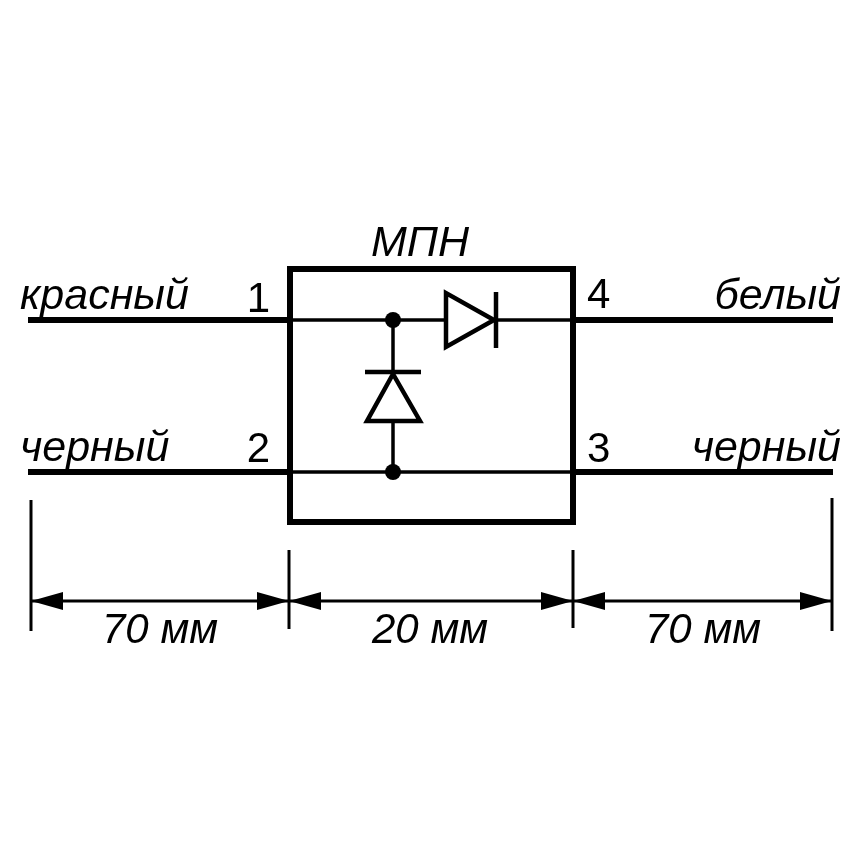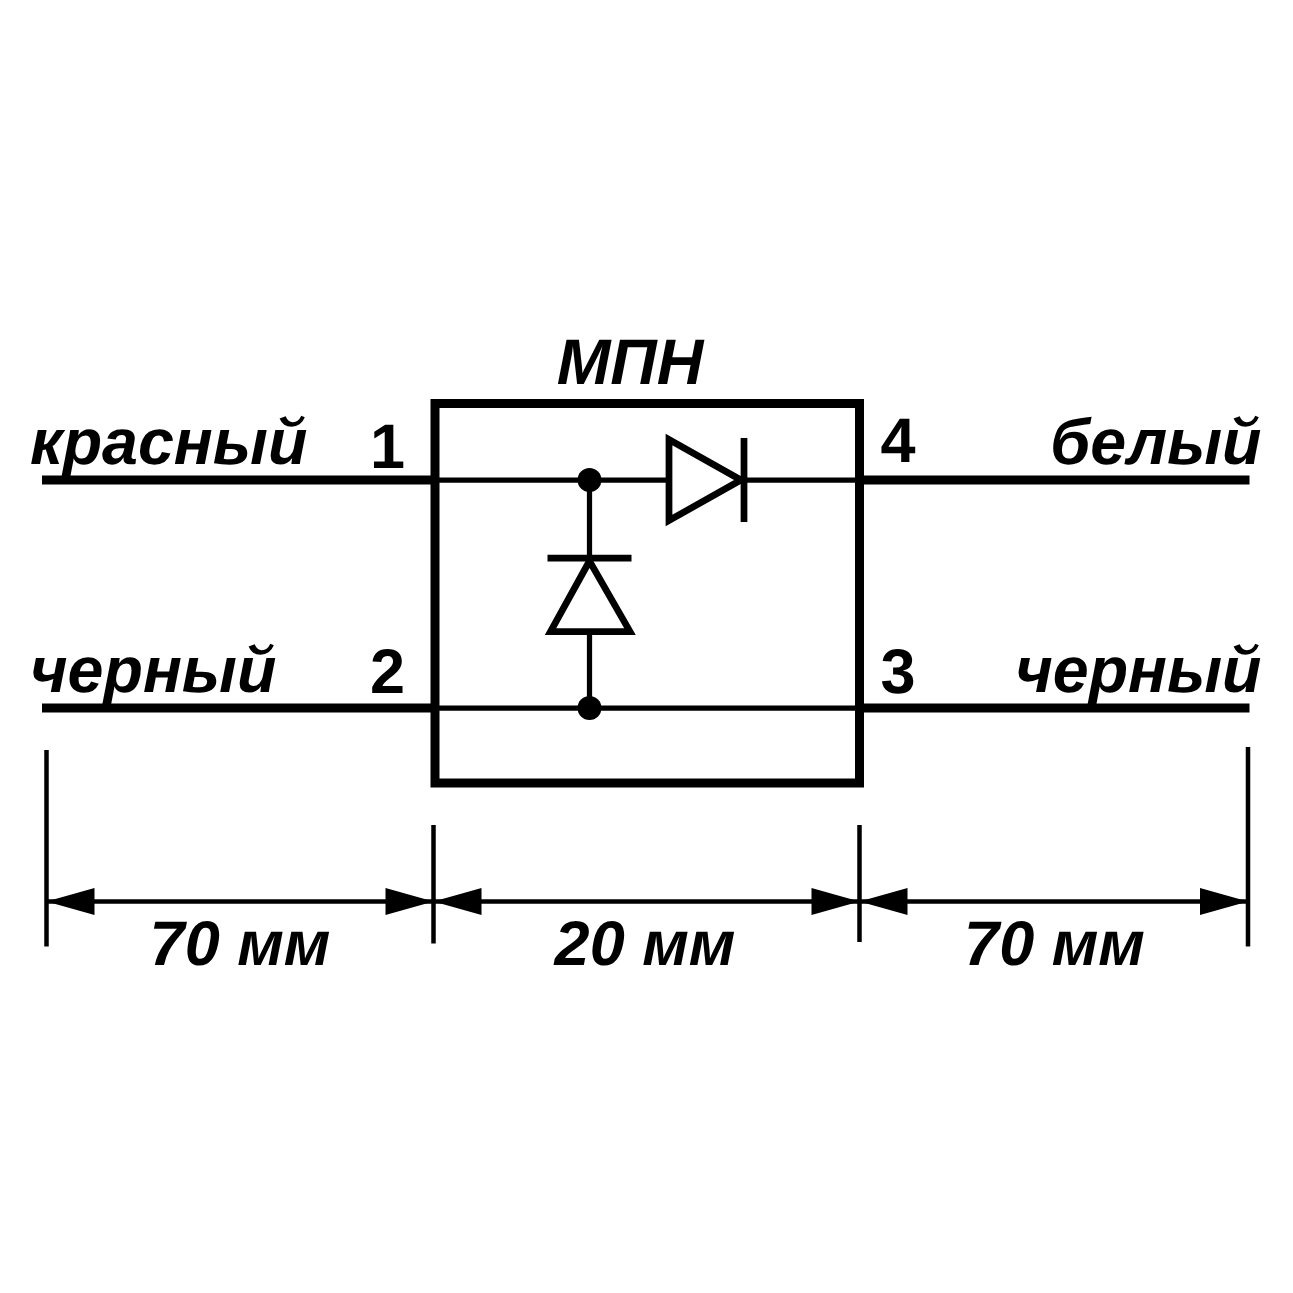--- a/index.html
+++ b/index.html
@@ -7,21 +7,20 @@
     padding: 0;
     background: #ffffff;
   }
   .canvas {
     position: relative;
     width: 862px;
     height: 692px;
     background: #ffffff;
     overflow: hidden;
     font-family: "Liberation Sans", sans-serif;
-    font-weight: bold;
   }
   svg { display: block; }
   .t-italic {
     font-family: "Liberation Sans", sans-serif;
     font-style: italic;
     font-size: 43px;
     fill: #000000;
   }
   .t-pin {
     font-family: "Liberation Sans", sans-serif;

